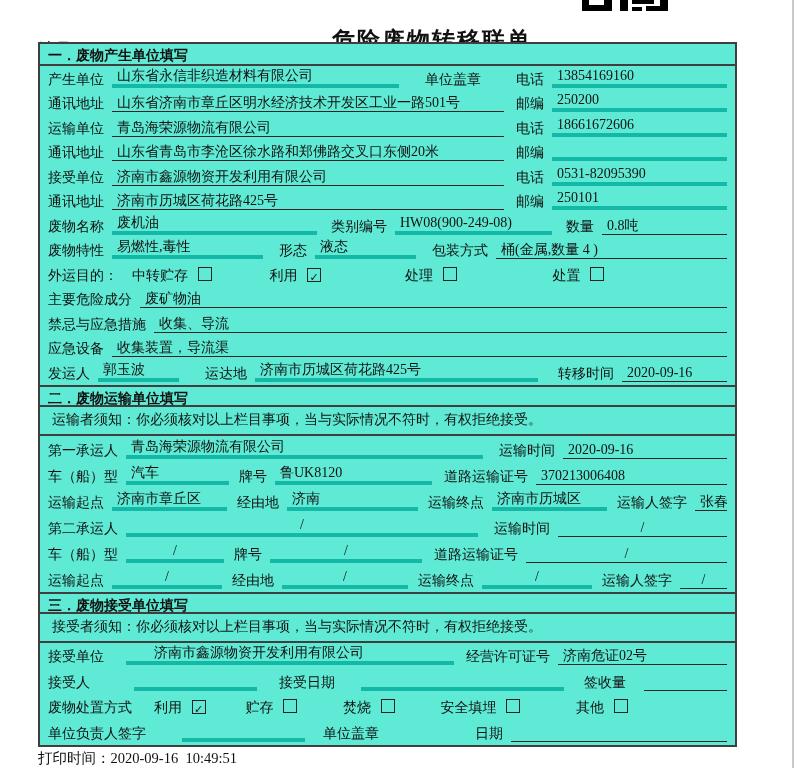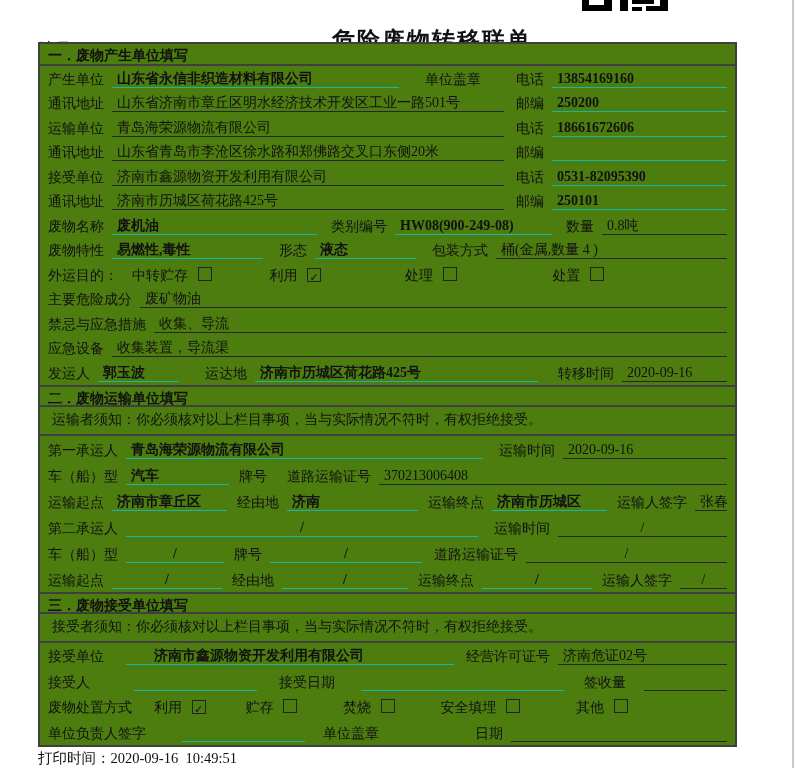--- a/index.html
+++ b/index.html
@@ -9,30 +9,30 @@
     color:#111111;font-size:14px;position:relative;overflow:hidden;
   }
   .sheet{position:absolute;inset:0;background:#fff;}
   .edge-line{position:absolute;top:0;bottom:0;right:2px;width:2px;background:#c9c9c9;}
   .serial{position:absolute;left:38px;top:13px;font-size:17px;white-space:nowrap;margin-top:25px;}
   .title{position:absolute;left:332px;top:5px;font-size:23px;font-weight:bold;letter-spacing:2px;white-space:nowrap;margin-top:20px;}
   .qr{position:absolute;left:582px;top:0;width:86px;height:11px;}
   .qr i{position:absolute;background:#000;}
   .doc-table{
     position:absolute;left:38px;top:42px;width:699px;
-    border:2px solid #3f3f3f;background:#4d7c0f;box-sizing:border-box;
+    border:2px solid #3f3f3f;background:#5eead4;box-sizing:border-box;
   }
   .sec{font-weight:bold;height:22px;line-height:21px;padding:1px 8px 0;border-bottom:2px solid #3f3f3f;box-sizing:border-box;}
   .sec-top{border-top:2px solid #3f3f3f;}
   .notice{height:29px;display:flex;align-items:center;padding:0 12px;border-bottom:2px solid #3f3f3f;box-sizing:border-box;}
   .row{display:flex;align-items:flex-end;padding:0 8px 3px 8px;box-sizing:border-box;}
   .h24{height:24.5px;} .h26{height:26px;} .h25{height:25.5px;}
   .row span{line-height:17px;white-space:nowrap;}
   .lbl{flex:none;margin-right:8px;}
-  .u{border-bottom:1px solid #14b8a6;flex:none;padding-left:5px;overflow:hidden;font-weight:bold;}
+  .u{border-bottom:4px solid #14b8a6;flex:none;padding-left:5px;overflow:hidden;}
   .uf{border-bottom:1px solid #262626;flex:1;padding-left:5px;overflow:hidden;}
   .sp{flex:1;}
   .ctr{text-align:center;padding-left:0;}
   .cb{display:inline-block;width:12px;height:12px;border:1px solid #222;margin-left:6px;
       font-size:11px;line-height:12px;text-align:center;vertical-align:-1px;box-sizing:content-box;}
   .opt{flex:none;}
   .print-line{position:absolute;left:38px;top:749px;font-size:14.5px;white-space:pre;text-align:right;}
 </style>
 </head>
 <body>
@@ -171,20 +171,21 @@
       <span class="lbl">第一承运人</span>
       <span class="u" style="width:352px;">青岛海荣源物流有限公司</span>
       <span class="lbl" style="margin-left:16px;">运输时间</span>
       <span class="uf">2020-09-16</span>
     </div>
 
     <div class="row h26">
       <span class="lbl">车（船）型</span>
       <span class="u" style="width:98px;">汽车</span>
       <span class="lbl" style="margin-left:10px;">牌号</span>
+      <span class="u" style="width:152px;">鲁UK8120</span>
       <span class="lbl" style="margin-left:12px;">道路运输证号</span>
       <span class="uf">370213006408</span>
     </div>
 
     <div class="row h26">
       <span class="lbl">运输起点</span>
       <span class="u" style="width:110px;">济南市章丘区</span>
       <span class="lbl" style="margin-left:10px;">经由地</span>
       <span class="u" style="width:126px;">济南</span>
       <span class="lbl" style="margin-left:10px;">运输终点</span>

